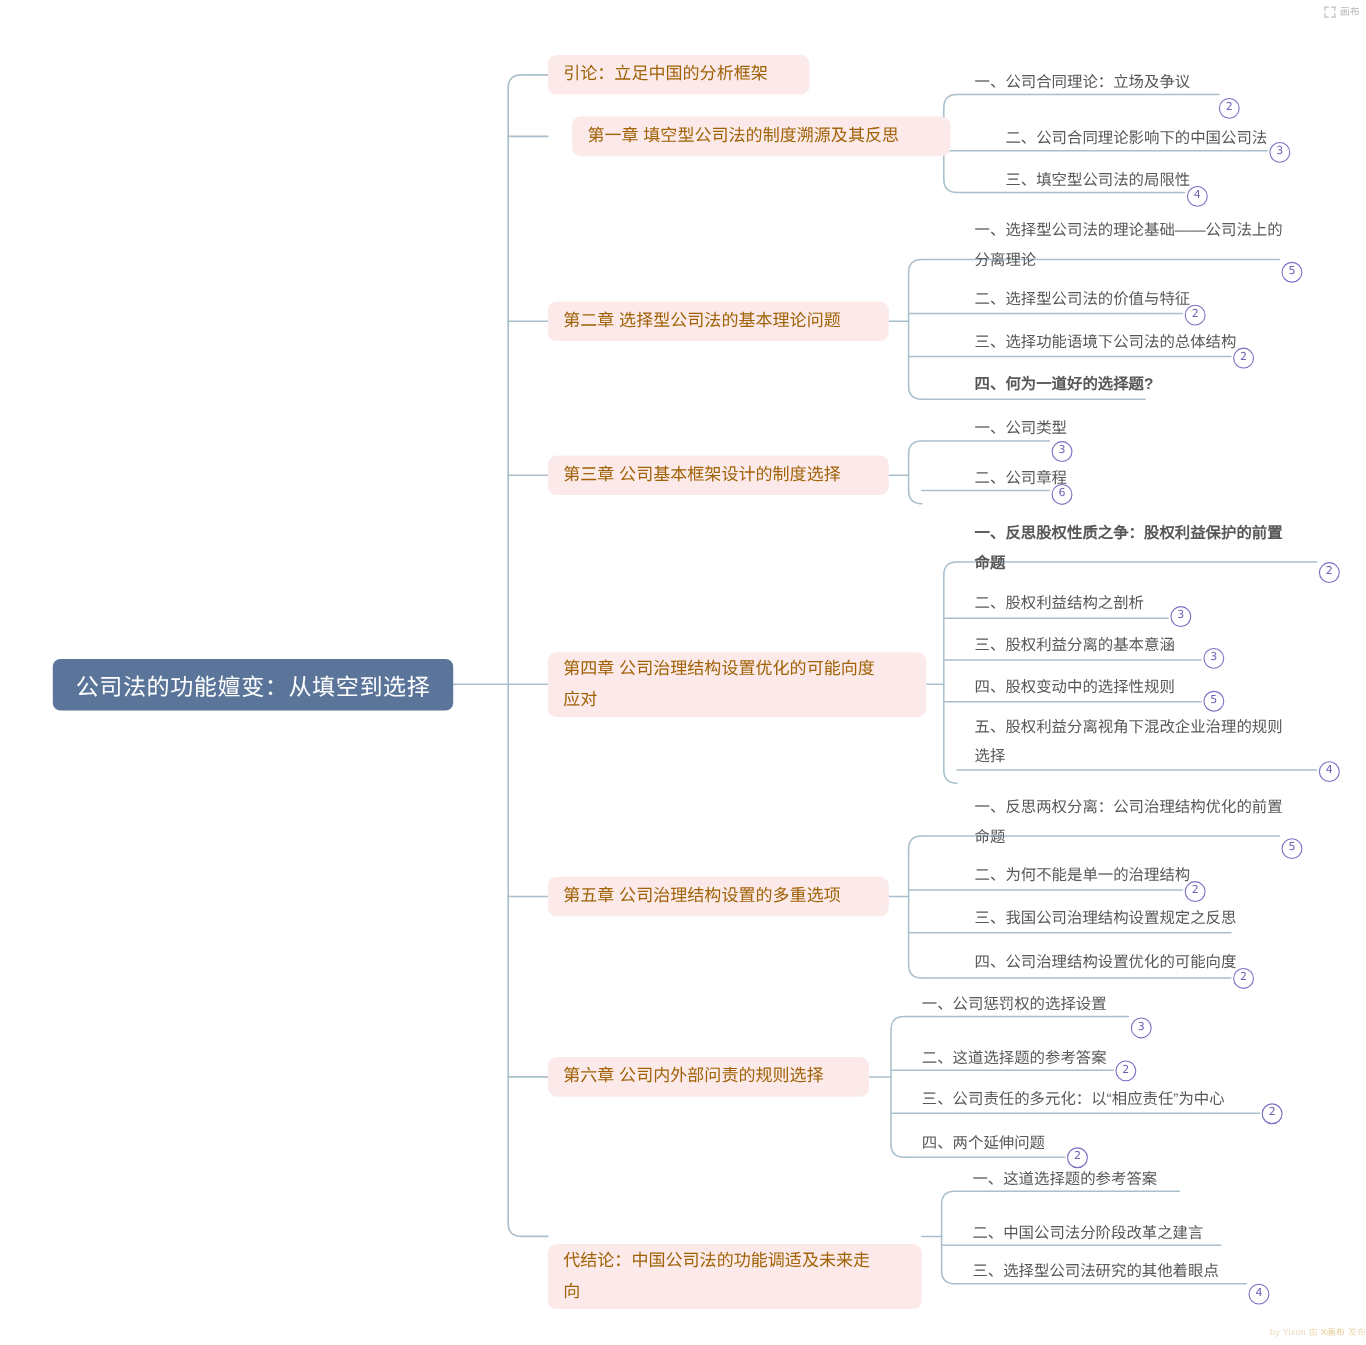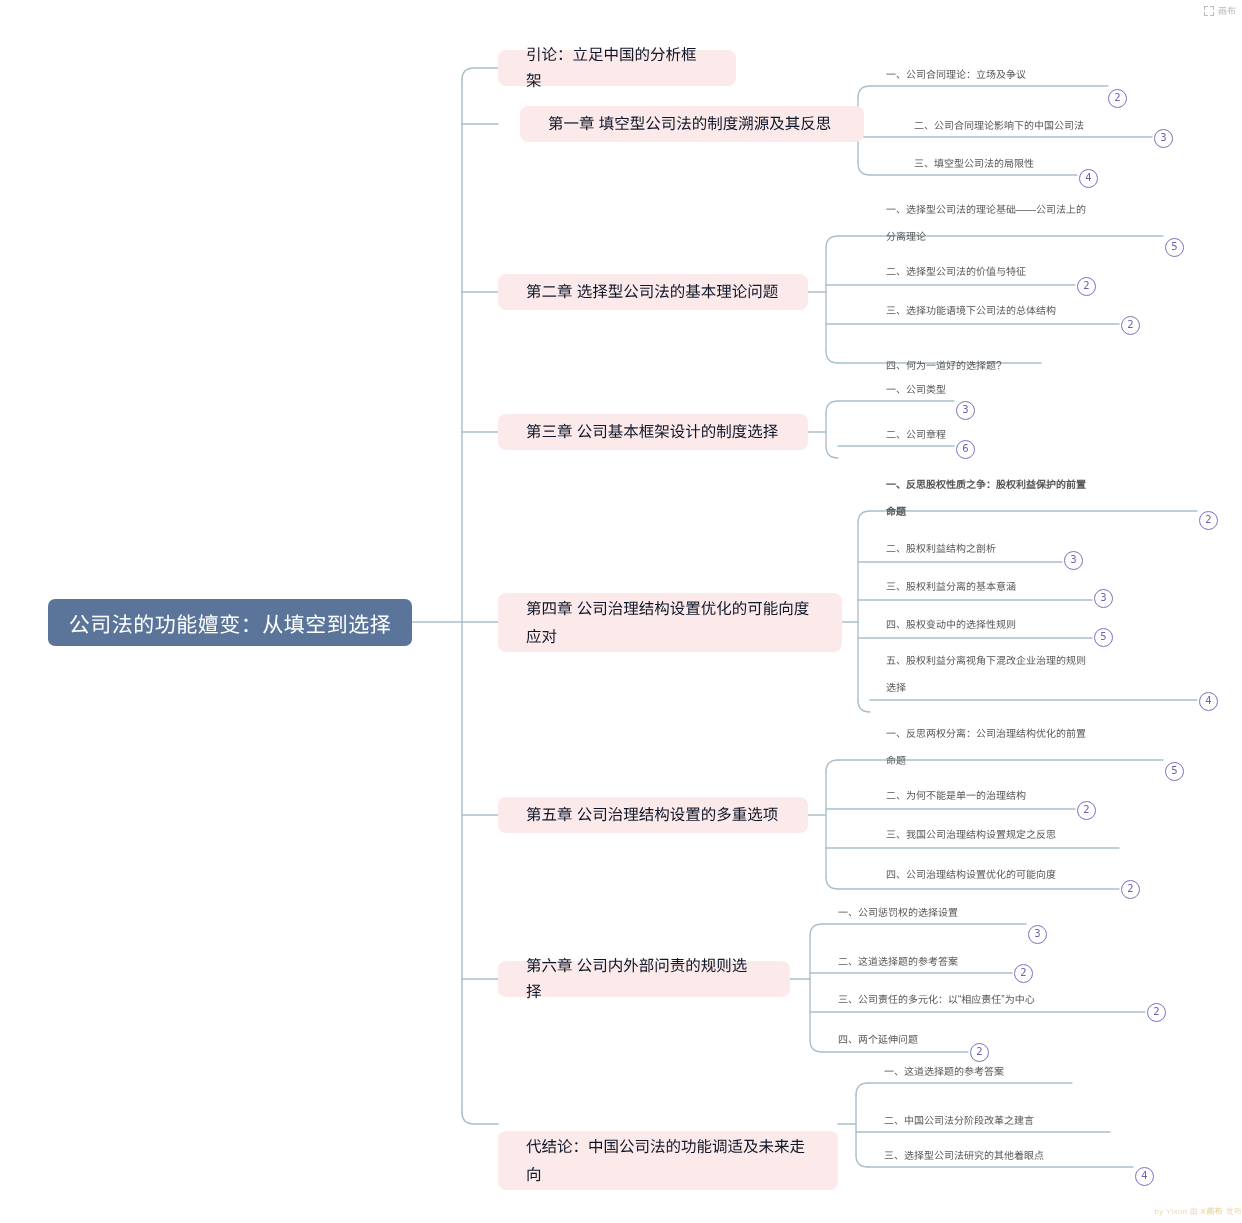--- a/index.html
+++ b/index.html
@@ -77,41 +77,41 @@
     justify-content: center;
     z-index: 3;
   }
 
   
   .l1-node {
     position: absolute;
     box-sizing: border-box;
     background: #fbeae9;
     border-radius: 8px;
-    color: #0f172a;
+    color: #a16207;
     font-size: 15.5px;
     line-height: 26px;
-    padding: 8px 28px;
+    padding: 8px 14px;
     z-index: 3;
     display: flex;
     align-items: center;
   }
   .l1-node.two-line {
     line-height: 28px;
     align-items: center;
   }
 
   
   .l2-item {
     position: absolute;
     box-sizing: border-box;
     z-index: 3;
   }
   .l2-item .l2-text {
-    font-size: 10px;
+    font-size: 14px;
     line-height: 27px;
     color: #585858;
     white-space: pre-line;
     padding-left: 2px;
   }
 
   
   .count-badge {
     position: absolute;
     width: 17px;
@@ -283,21 +283,21 @@
 <div class="l2-item" style="left:884px; top:258px;">
   <div class="l2-text">二、选择型公司法的价值与特征</div>
 </div>
 <div class="count-badge" style="left:1077px; top:277px;">2</div>
 
 <div class="l2-item" style="left:884px; top:297px;">
   <div class="l2-text">三、选择功能语境下公司法的总体结构</div>
 </div>
 <div class="count-badge" style="left:1121px; top:316px;">2</div>
 
-<div class="l2-item" style="left:884px; top:352px;">
+<div class="l2-item" style="left:884px; top:336px;font-weight:bold;">
   <div class="l2-text">四、何为一道好的选择题?</div>
 </div>
 
 <div class="l2-item" style="left:884px; top:376px;">
   <div class="l2-text">一、公司类型</div>
 </div>
 <div class="count-badge" style="left:956px; top:401px;">3</div>
 
 <div class="l2-item" style="left:884px; top:421px;">
   <div class="l2-text">二、公司章程</div>

